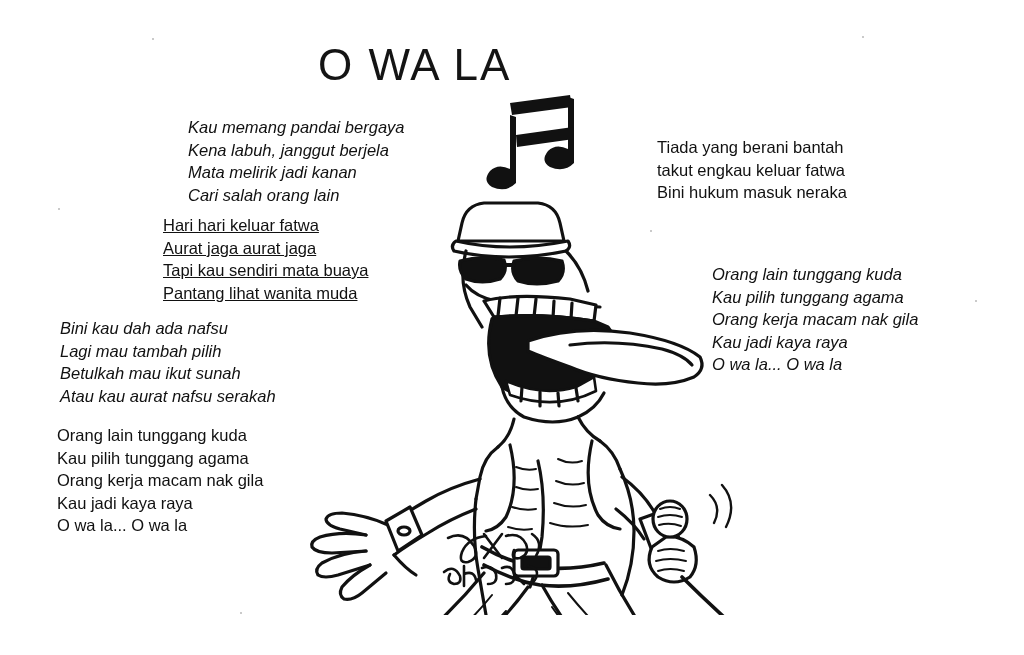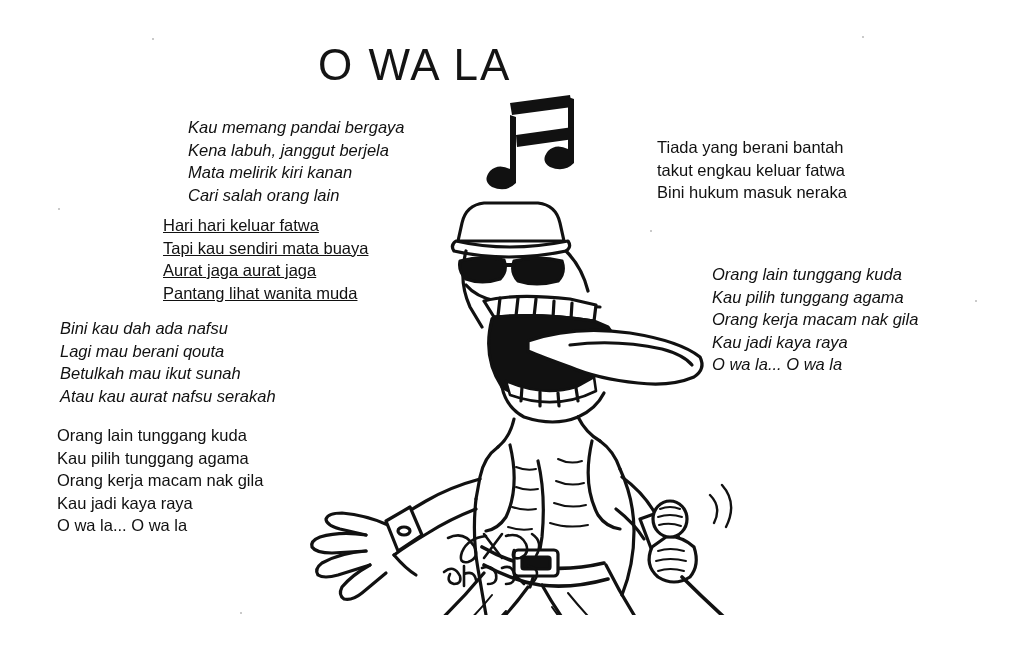--- a/index.html
+++ b/index.html
@@ -229,34 +229,34 @@
         <path d="M42 40 Q52 36 56 46 Q58 56 48 56"></path>
         <path d="M62 40 Q72 36 74 46 Q76 56 66 56 M74 46 L84 56"></path>
         <path d="M88 38 Q100 40 96 50 Q92 58 84 54"></path>
       </g>
     </svg>
   </div>
 
   <div class="lyrics italic" id="v1">
     <div>Kau memang pandai bergaya</div>
     <div>Kena labuh, janggut berjela</div>
-    <div>Mata melirik kiri kanan</div>
+    <div>Mata melirik jadi kanan</div>
     <div>Cari salah orang lain</div>
   </div>
 
   <div class="lyrics" id="v2">
     <div>Hari hari keluar fatwa</div>
+    <div>Aurat jaga aurat jaga</div>
     <div>Tapi kau sendiri mata buaya</div>
-    <div>Aurat jaga aurat jaga</div>
     <div>Pantang lihat wanita muda</div>
   </div>
 
   <div class="lyrics italic" id="v3">
     <div>Bini kau dah ada nafsu</div>
-    <div>Lagi mau berani qouta</div>
+    <div>Lagi mau tambah pilih</div>
     <div>Betulkah mau ikut sunah</div>
     <div>Atau kau aurat nafsu serakah</div>
   </div>
 
   <div class="lyrics" id="v4">
     <div>Orang lain tunggang kuda</div>
     <div>Kau pilih tunggang agama</div>
     <div>Orang kerja macam nak gila</div>
     <div>Kau jadi kaya raya</div>
     <div>O wa la... O wa la</div>

